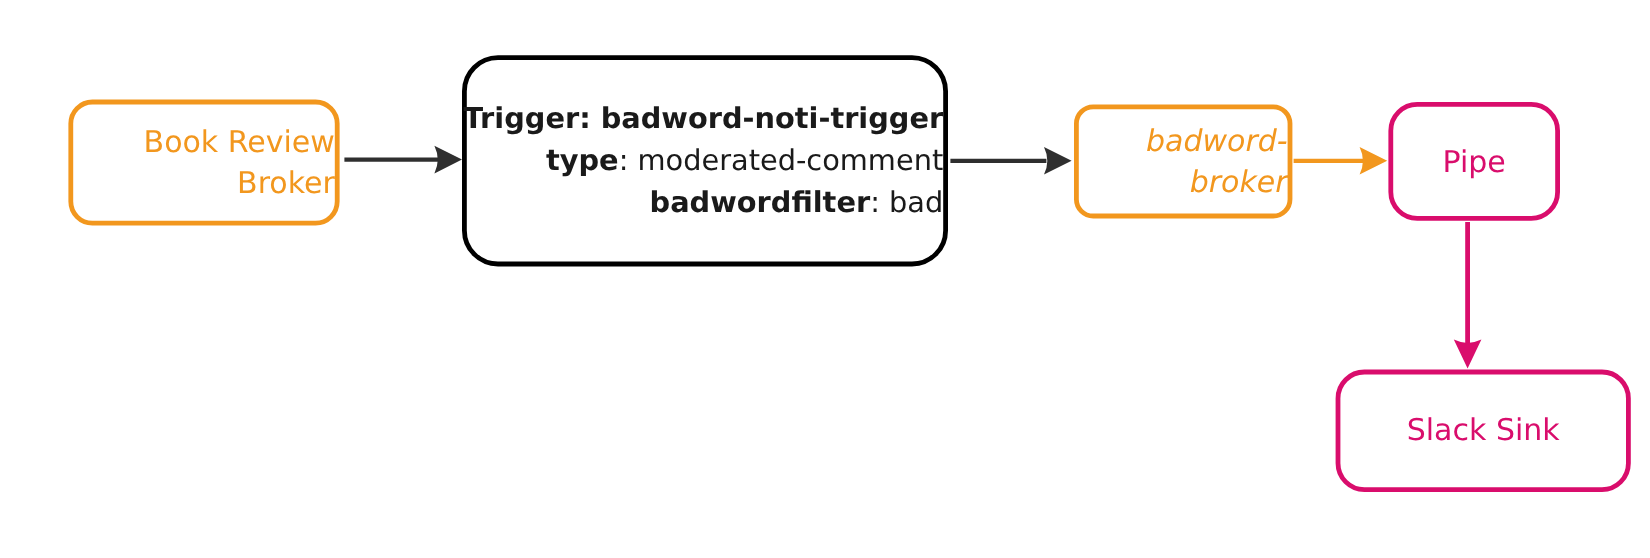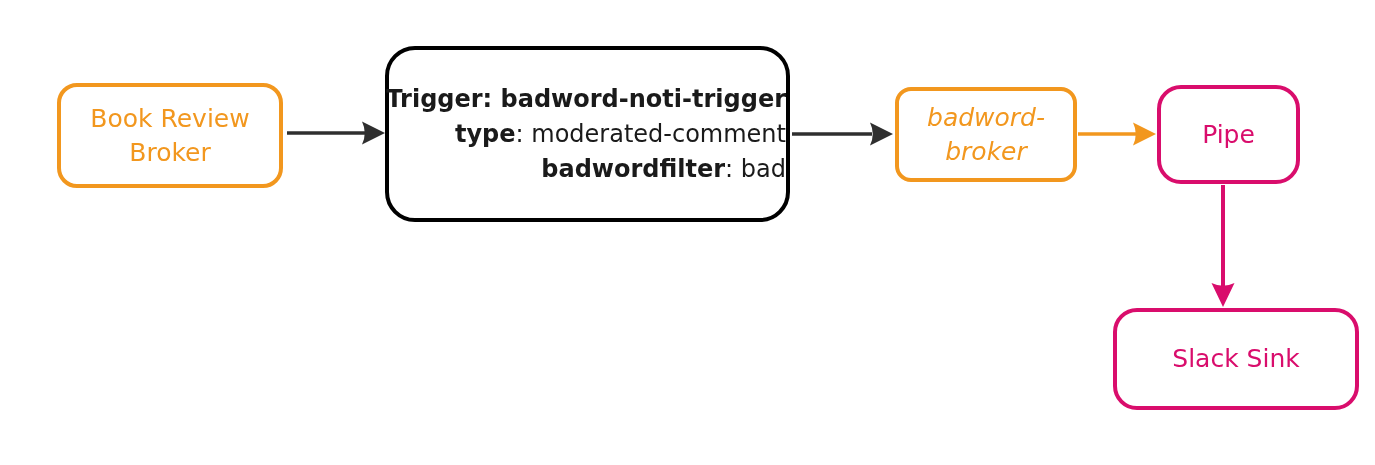--- a/index.html
+++ b/index.html
@@ -38,20 +38,21 @@
     flex-direction: column;
     align-items: center;
     justify-content: center;
     text-align: center;
     font-size: 25px;
     line-height: 34px;
   }
   .node.orange-node {
     border: 4px solid var(--color-orange, #f2971e);
     color: var(--color-orange, #f2971e);
+    align-items: flex-end;
   }
   .node.pink-node {
     border: 4px solid var(--color-pink, #d90d6c);
     color: var(--color-pink, #d90d6c);
   }
   .node.black-node {
     border: 4px solid var(--color-black, #000000);
     color: #1a1a1a;
     align-items: flex-end;
   }

